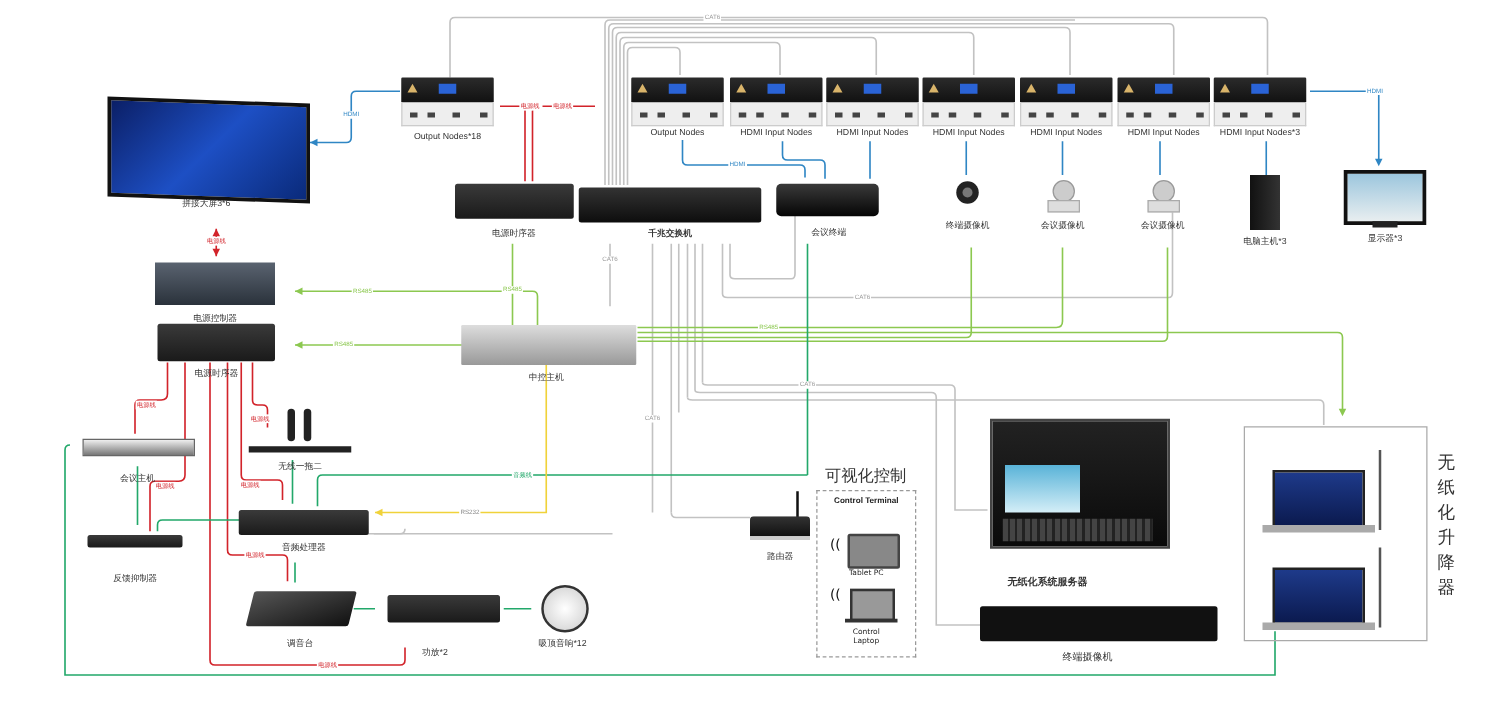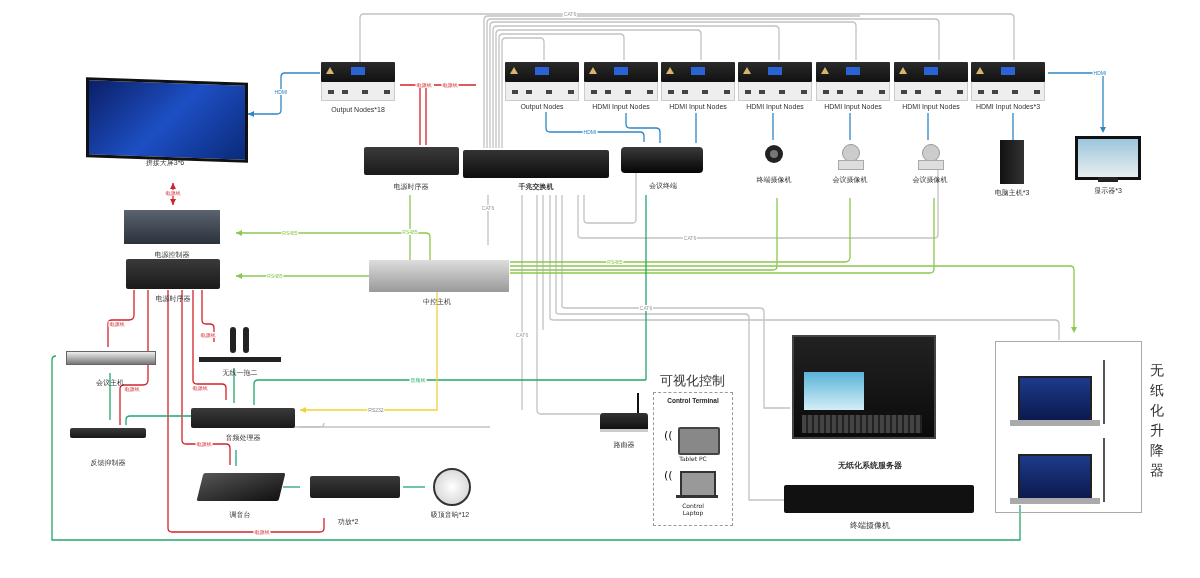--- a/index.html
+++ b/index.html
@@ -329,21 +329,21 @@
   <div style="position:absolute;left:26px;top:78px;width:32px;height:22px;background:#999;border:2px solid #333;"></div>
   <div style="position:absolute;left:22px;top:102px;width:42px;height:3px;background:#333;"></div>
   <span style="position:absolute;left:0;right:0;top:109px;text-align:center;font-size:6px;color:#222;">Control</span>
   <span style="position:absolute;left:0;right:0;top:116px;text-align:center;font-size:6px;color:#222;">Laptop</span>
 </div>
 
 <div class="dev" style="left:792px;top:335px;width:140px;height:100px;background:linear-gradient(#222,#0a0a0a);border:2px solid #444;">
   <div style="position:absolute;left:10px;top:35px;width:60px;height:38px;background:linear-gradient(#59b3d8,#d4eef7);"></div>
   <div style="position:absolute;left:8px;top:78px;width:120px;height:18px;background:repeating-linear-gradient(90deg,#444 0 4px,#222 4px 6px);"></div>
 </div>
-<span class="lbl" style="left:870px;top:460px;font-size:8px;font-weight:bold">无纸化系统服务器</span>
+<span class="lbl" style="left:838px;top:460px;font-size:8px;font-weight:bold">无纸化系统服务器</span>
 
 <div class="rack" style="left:784px;top:485px;width:190px;height:28px;background:#111;"></div>
 <span class="lbl" style="left:870px;top:520px;font-size:8px">终端摄像机</span>
 
 <div class="dev" style="left:995px;top:341px;width:145px;height:170px;border:1px solid #aaa;">
   <div style="position:absolute;left:22px;top:34px;width:70px;height:42px;background:linear-gradient(#1e3a8a,#0b1a4f);border:2px solid #222;"></div>
   <div style="position:absolute;left:14px;top:78px;width:90px;height:6px;background:#aaa;"></div>
   <div style="position:absolute;left:107px;top:18px;width:2px;height:64px;background:#555;"></div>
   <div style="position:absolute;left:22px;top:112px;width:70px;height:42px;background:linear-gradient(#1e3a8a,#0b1a4f);border:2px solid #222;"></div>
   <div style="position:absolute;left:14px;top:156px;width:90px;height:6px;background:#aaa;"></div>

